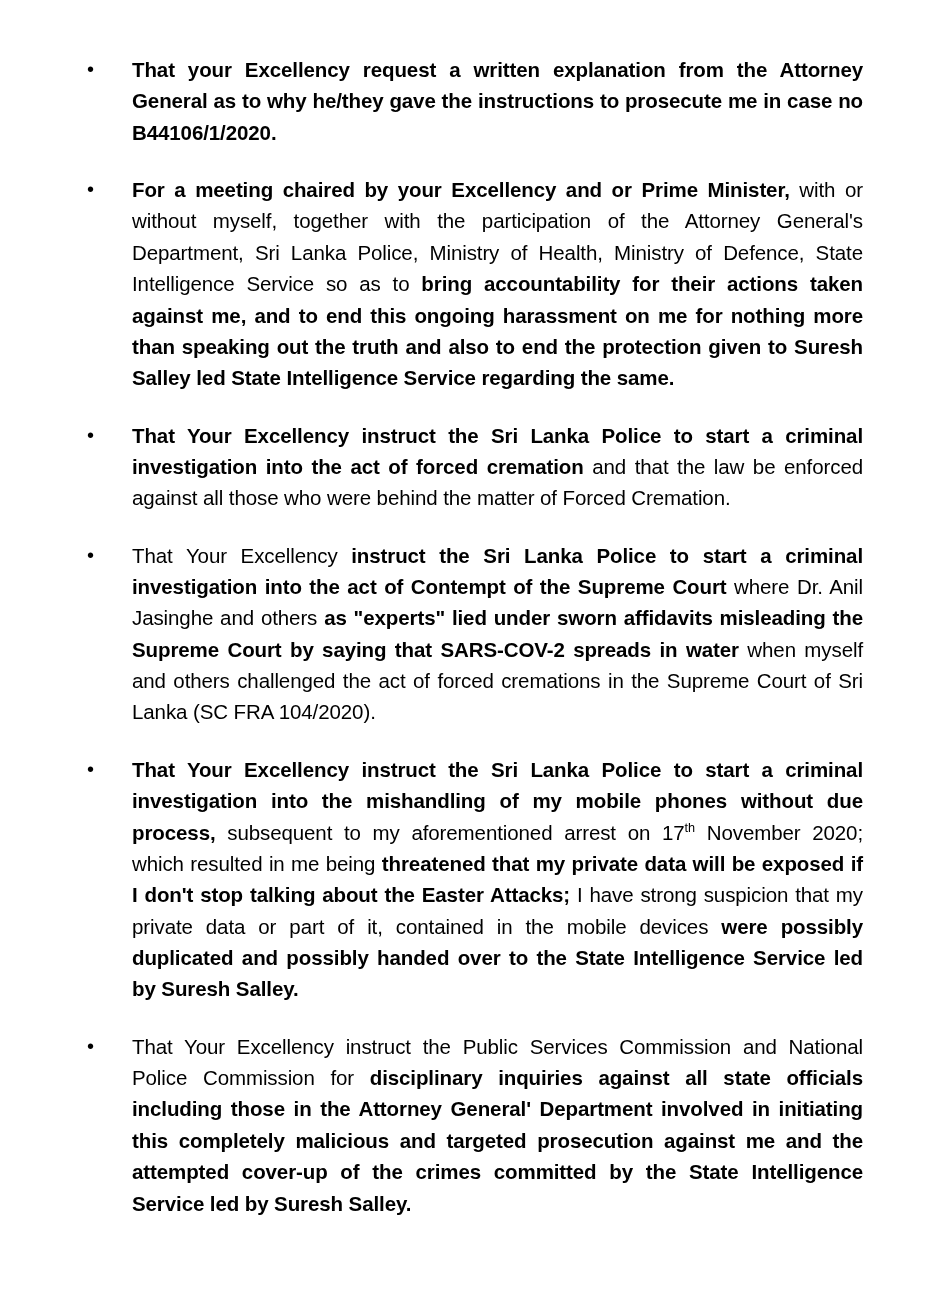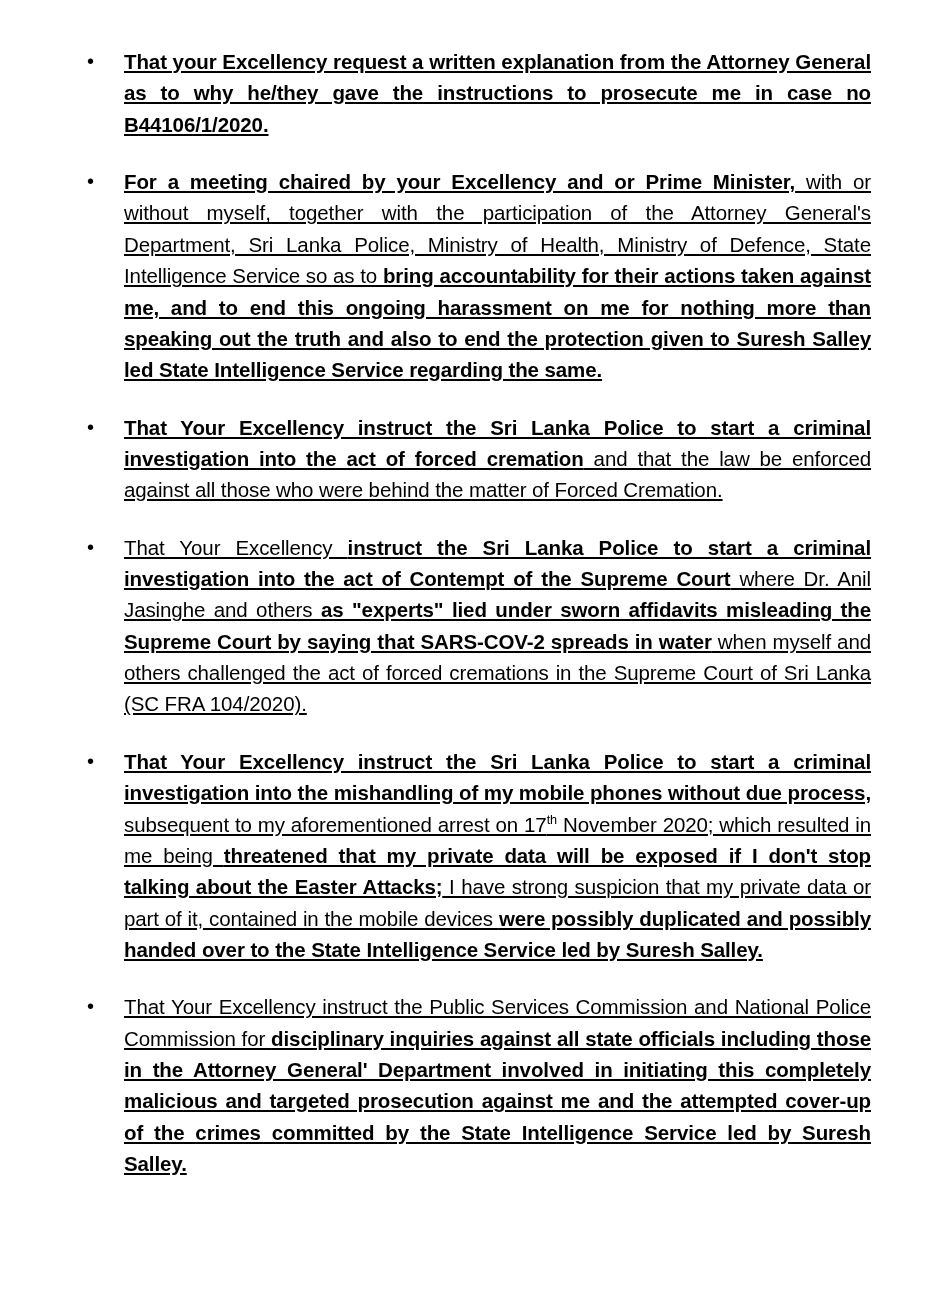--- a/index.html
+++ b/index.html
@@ -39,22 +39,21 @@
     margin-bottom: 0;
   }
   li.bullet-item .bullet-dot {
     position: absolute;
     left: 9px;
     top: 0;
     font-size: 20px;
     line-height: 1.53;
   }
   .para {
-    margin: 8px;
-    text-decoration: underline;
+    margin: 16px;
   }
   b, .b {
     font-weight: bold;
   }
   .sup {
     font-size: 0.62em;
     vertical-align: super;
     line-height: 0;
   }
 </style>

